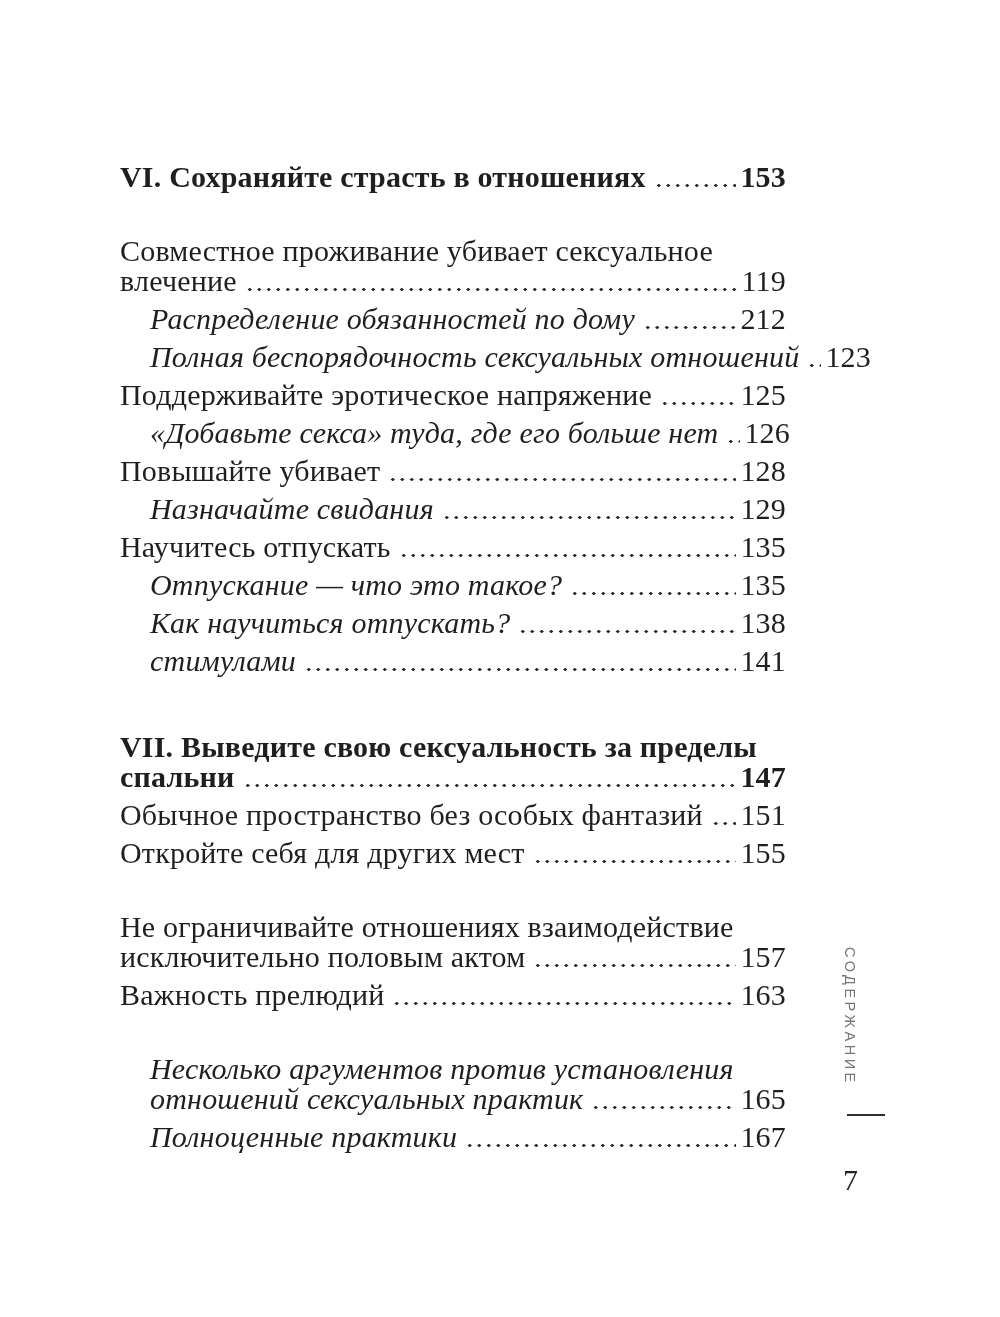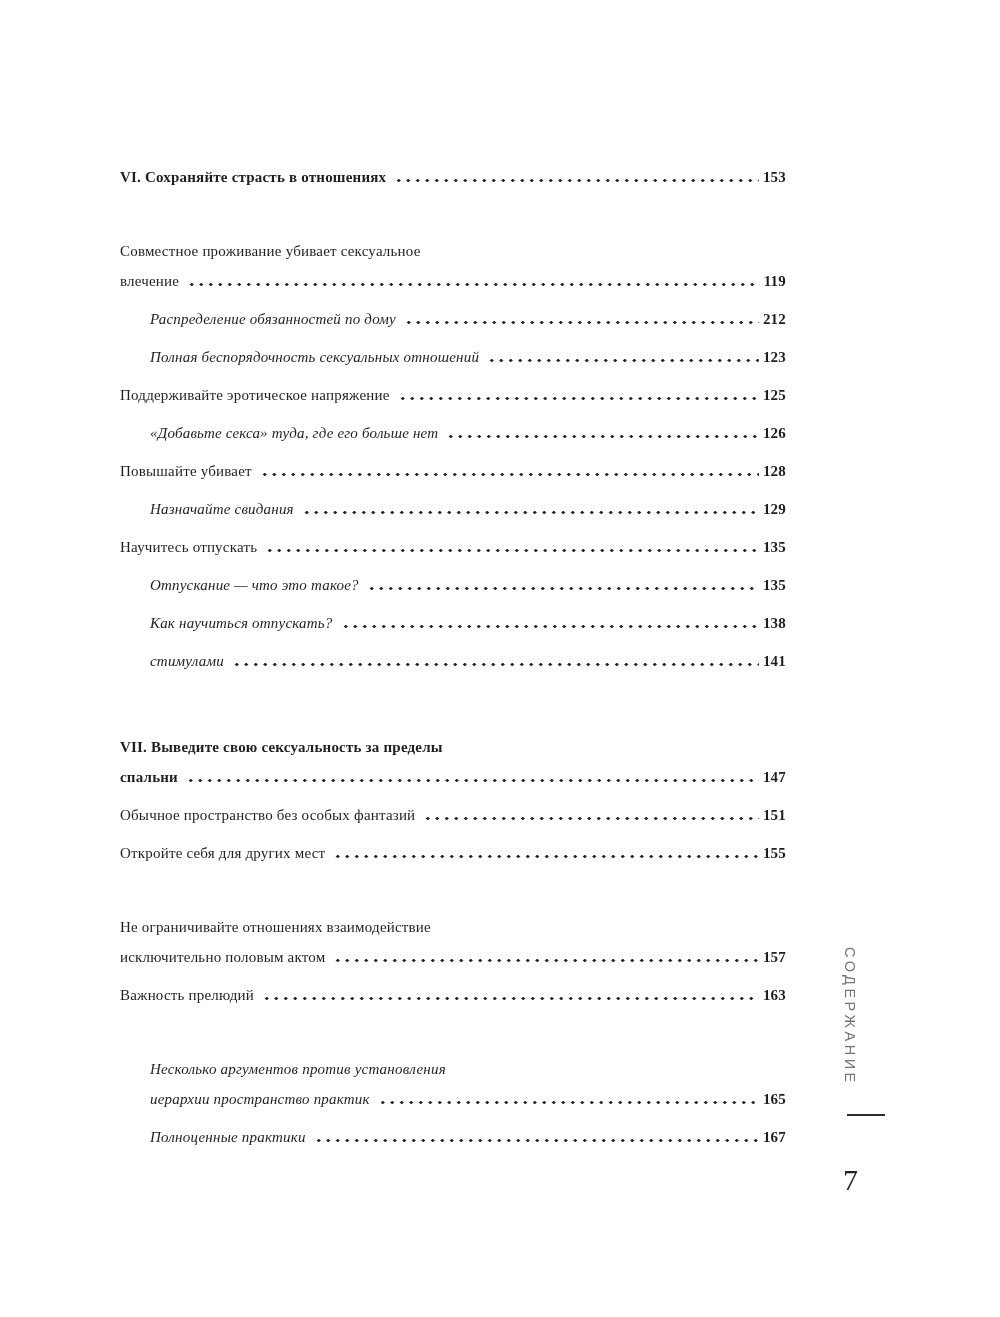--- a/index.html
+++ b/index.html
@@ -17,21 +17,21 @@
     background: #ffffff;
   }
   
   .toc {
     position: absolute;
     left: 120px; top: 162px;
     width: 666px;
   }
   .toc-section + .toc-section { margin-top: 56px; }
   .toc-entry {
-    font-size: 15px;
+    font-size: 30px;
     line-height: 30px;
     margin-bottom: 8px;
     letter-spacing: 0.2px;
   }
   .toc-entry.style-bold  { font-weight: 700; }
   .toc-entry.style-italic{ font-style: italic; }
   .toc-entry.indent      { padding-left: 30px; }
   .toc-preline { white-space: nowrap; margin-top: 44px; }
   .toc-line {
     display: flex;
@@ -44,21 +44,21 @@
     height: 5px;
     margin-left: 8px;
     margin-right: 4px;
     background-image: radial-gradient(circle, #2a2a2a 1.45px, rgba(0,0,0,0) 1.75px);
     background-size: 9.5px 5px;
     background-repeat: repeat-x;
     background-position: 0 1px;
   }
   .toc-page {
     font-style: normal;
-    font-weight: 700;
+    font-weight: 400;
     flex: 0 0 auto;
   }
   .toc-entry.style-bold .toc-page { font-weight: 700; }
   
   .running-title {
     position: absolute;
     left: 842px; top: 947px;
     writing-mode: vertical-rl;
     text-orientation: mixed;
     font-family: "Liberation Sans", "DejaVu Sans", sans-serif;
@@ -208,21 +208,21 @@
         <div class="toc-entry style-normal">
           <div class="toc-line">
             <span class="toc-text">Важность прелюдий</span>
             <span class="leader"></span>
             <span class="toc-page">163</span>
           </div>
         </div>
         <div class="toc-entry style-italic indent">
           <div class="toc-preline">Несколько аргументов против установления</div>
           <div class="toc-line">
-            <span class="toc-text">иерархии пространство практик</span>
+            <span class="toc-text">отношений сексуальных практик</span>
             <span class="leader"></span>
             <span class="toc-page">165</span>
           </div>
         </div>
         <div class="toc-entry style-italic indent">
           <div class="toc-line">
             <span class="toc-text">Полноценные практики</span>
             <span class="leader"></span>
             <span class="toc-page">167</span>
           </div>

